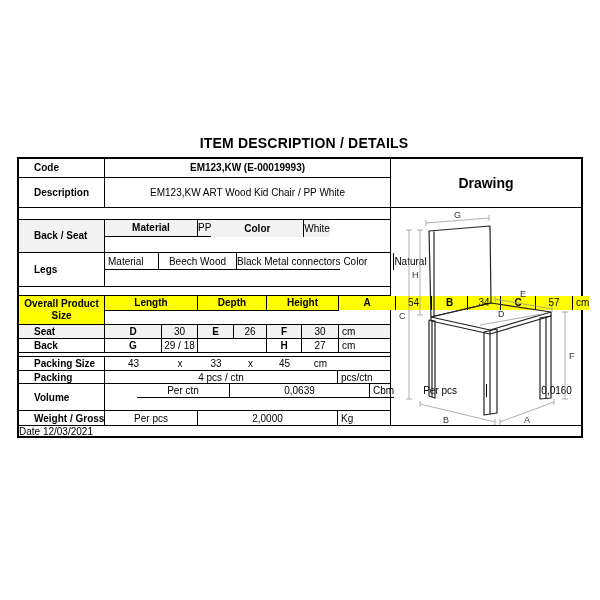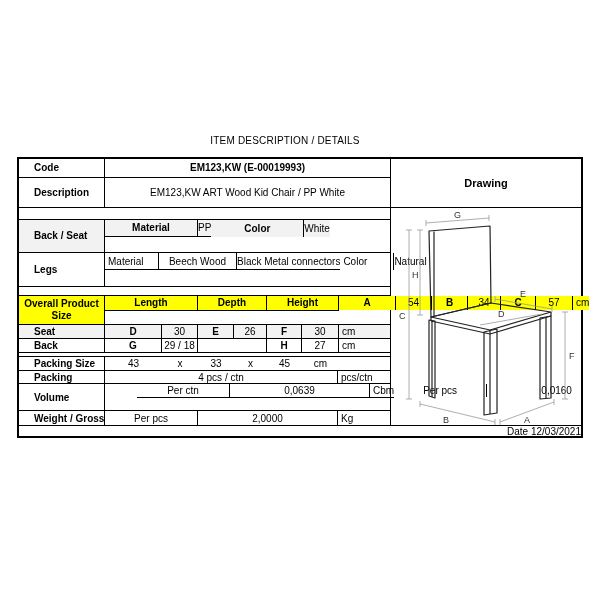--- a/index.html
+++ b/index.html
@@ -2,34 +2,34 @@
 <html><head>
 <meta charset="utf-8">
 <style>
   html,body{margin:0;padding:0;}
   body{
     width:600px;height:600px;background:#ffffff;position:relative;
     font-family:"Liberation Sans", sans-serif;color:#000;
     -webkit-font-smoothing:antialiased;
   }
   .page-title{
-    position:absolute;left:2px;top:135px;width:566px;
-    text-align:center;font-weight:normal;font-size:10px;letter-spacing:.2px;
+    position:absolute;left:21px;top:135px;width:566px;
+    text-align:center;font-weight:bold;font-size:14px;letter-spacing:.2px;
   }
   .spec-table{
     position:absolute;left:17px;top:157px;width:566px;height:281px;
     border:2px solid #000;box-sizing:border-box;
     display:flex;flex-direction:column;font-size:10px;
   }
   .main{display:flex;flex-direction:row;height:266px;}
   .left-col{width:372px;border-right:1px solid #000;box-sizing:border-box;
     display:flex;flex-direction:column;}
   .right-col{flex:1;display:flex;flex-direction:column;min-width:0;}
   .drawing-header{height:49px;border-bottom:1px solid #000;box-sizing:border-box;
-    display:flex;align-items:center;justify-content:center;font-weight:bold;font-size:11px;}
+    display:flex;align-items:center;justify-content:center;font-weight:bold;font-size:14px;}
   .drawing-area{flex:1;position:relative;overflow:hidden;}
   .drawing-area svg{position:absolute;left:0;top:0;}
   .r{display:flex;flex-direction:row;border-bottom:1px solid #000;box-sizing:border-box;}
   .r:last-child{border-bottom:none;}
   .grp{display:flex;flex-direction:row;border-bottom:1px solid #000;box-sizing:border-box;}
   .grp .sub{flex:1;display:flex;flex-direction:row;min-width:0;}
   .grp .sub .r{border-bottom:1px solid #000;}
   .grp .sub .r:last-child{border-bottom:none;}
   .c{border-right:1px solid #000;box-sizing:border-box;display:flex;align-items:center;
     overflow:hidden;white-space:nowrap;}
@@ -40,21 +40,21 @@
   .b{font-weight:bold;}
   .shade{background:#f2f2f2;}
   .yellow{background:#ffff00;}
   .w86{width:86px;} .w93{width:93px;} .w140{width:140px;} .w54{width:54px;} .w78{width:78px;}
   .w57{width:57px;} .w36{width:36px;} .w33{width:33px;} .w35{width:35px;} .w37{width:37px;}
   .fill{flex:1;min-width:0;}
   .h19{height:19px;} .h30{height:30px;} .h12{height:12px;} .h17{height:17px;}
   .h34{height:34px;} .h9{height:9px;} .h29{height:29px;} .h15{height:15px;}
   .h14{height:14px;} .h13{height:13px;} .h5{height:5px;} .h27{height:27px;gap:32px;}
   .two-line{flex-direction:column;justify-content:center;line-height:1.15;}
-  .date-row{flex:1;border-top:1px solid #000;display:flex;align-items:center;justify-content:flex-end;}
+  .date-row{flex:1;border-top:1px solid #000;display:flex;align-items:center;justify-content:flex-start;}
 </style>
 </head>
 <body>
 
 <div class="page-title">ITEM DESCRIPTION / DETAILS</div>
 
 <div class="spec-table">
   <div class="main">
 
     <div class="left-col">

